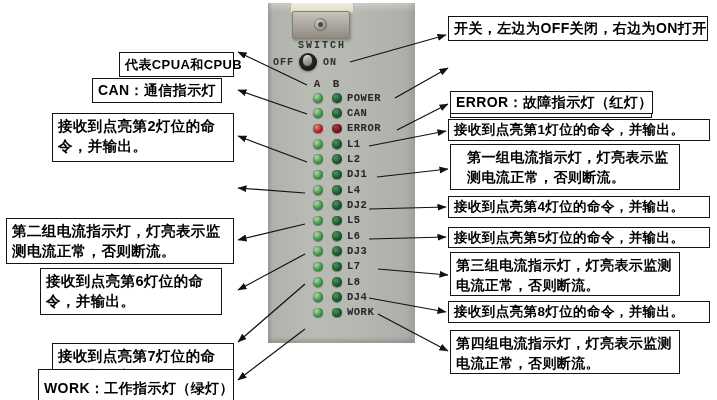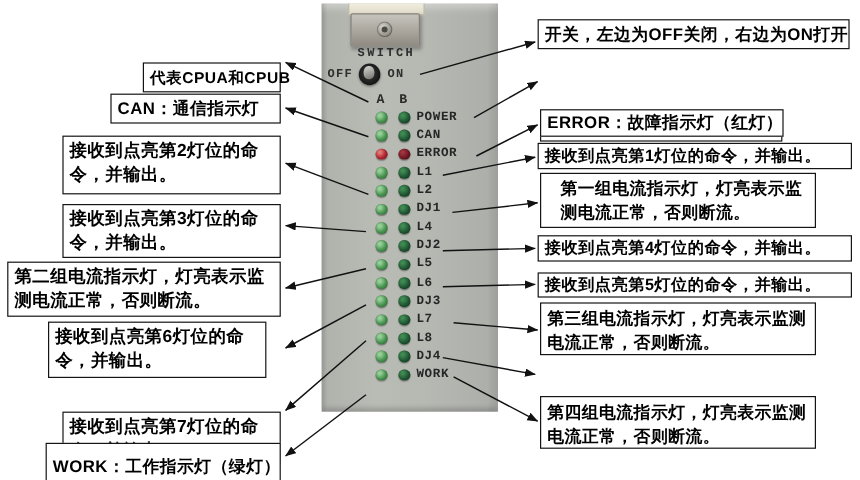--- a/index.html
+++ b/index.html
@@ -203,31 +203,31 @@
     <line x1="369" y1="146" x2="446" y2="131" stroke="#111" stroke-width="1.2" marker-end="url(#ah)"></line>
     <line x1="377" y1="177" x2="448" y2="169" stroke="#111" stroke-width="1.2" marker-end="url(#ah)"></line>
     <line x1="369" y1="209" x2="446" y2="207" stroke="#111" stroke-width="1.2" marker-end="url(#ah)"></line>
     <line x1="369" y1="239" x2="446" y2="237" stroke="#111" stroke-width="1.2" marker-end="url(#ah)"></line>
     <line x1="378" y1="269" x2="448" y2="275" stroke="#111" stroke-width="1.2" marker-end="url(#ah)"></line>
     <line x1="369" y1="298" x2="446" y2="312" stroke="#111" stroke-width="1.2" marker-end="url(#ah)"></line>
     <line x1="378" y1="314" x2="448" y2="351" stroke="#111" stroke-width="1.2" marker-end="url(#ah)"></line>
   </svg>
 
   <div class="co single" style="left:119px;top:40px;width:115px;height:25px;font-size:13px;margin-top:12px;">代表CPUA和CPUB</div>
-  <div class="co single" style="left:92px;top:78px;width:142px;height:25px;">CAN：通信指示灯</div>
+  <div class="co single" style="left:92px;top:78px;width:130px;height:25px;">CAN：通信指示灯</div>
   <div class="co multi" style="left:52px;top:113px;width:182px;height:49px;font-size:14.5px;">接收到点亮第2灯位的命令，并输出。</div>
-  <div class="co multi" style="left:52px;top:170px;width:182px;height:45px;font-size:14.5px;">接收到点亮第3灯位的命令，并输出。</div>
   <div class="co multi" style="left:6px;top:218px;width:228px;height:46px;font-size:14.5px;">第二组电流指示灯，灯亮表示监测电流正常，否则断流。</div>
   <div class="co multi" style="left:40px;top:268px;width:182px;height:47px;font-size:14.5px;">接收到点亮第6灯位的命令，并输出。</div>
   <div class="co multi" style="left:52px;top:322px;width:182px;height:44px;font-size:14.5px;margin-top:21px;">接收到点亮第7灯位的命令，并输出。</div>
   <div class="co single" style="left:38px;top:369px;width:196px;height:40px;">WORK：工作指示灯（绿灯）</div>
 
   <div class="co single" style="left:448px;top:16px;width:260px;height:25px;">开关，左边为OFF关闭，右边为ON打开</div>
   <div class="co single" style="left:450px;top:55px;width:202px;height:23px;margin-top:40px;">POWER：电源指示灯（绿灯）</div>
   <div class="co single" style="left:450px;top:91px;width:203px;height:23px;">ERROR：故障指示灯（红灯）</div>
   <div class="co single" style="left:448px;top:119px;width:262px;height:22px;font-size:13.5px;">接收到点亮第1灯位的命令，并输出。</div>
   <div class="co multi" style="left:450px;top:144px;width:230px;height:46px;padding-left:16px;">第一组电流指示灯，灯亮表示监测电流正常，否则断流。</div>
   <div class="co single" style="left:448px;top:196px;width:262px;height:22px;font-size:13.5px;">接收到点亮第4灯位的命令，并输出。</div>
   <div class="co single" style="left:448px;top:227px;width:262px;height:21px;font-size:13.5px;">接收到点亮第5灯位的命令，并输出。</div>
   <div class="co multi" style="left:450px;top:252px;width:230px;height:44px;">第三组电流指示灯，灯亮表示监测电流正常，否则断流。</div>
+  <div class="co single" style="left:448px;top:301px;width:262px;height:22px;font-size:13.5px;">接收到点亮第8灯位的命令，并输出。</div>
   <div class="co multi" style="left:450px;top:330px;width:230px;height:44px;">第四组电流指示灯，灯亮表示监测电流正常，否则断流。</div>
 
 </div>
 
 </body></html>

